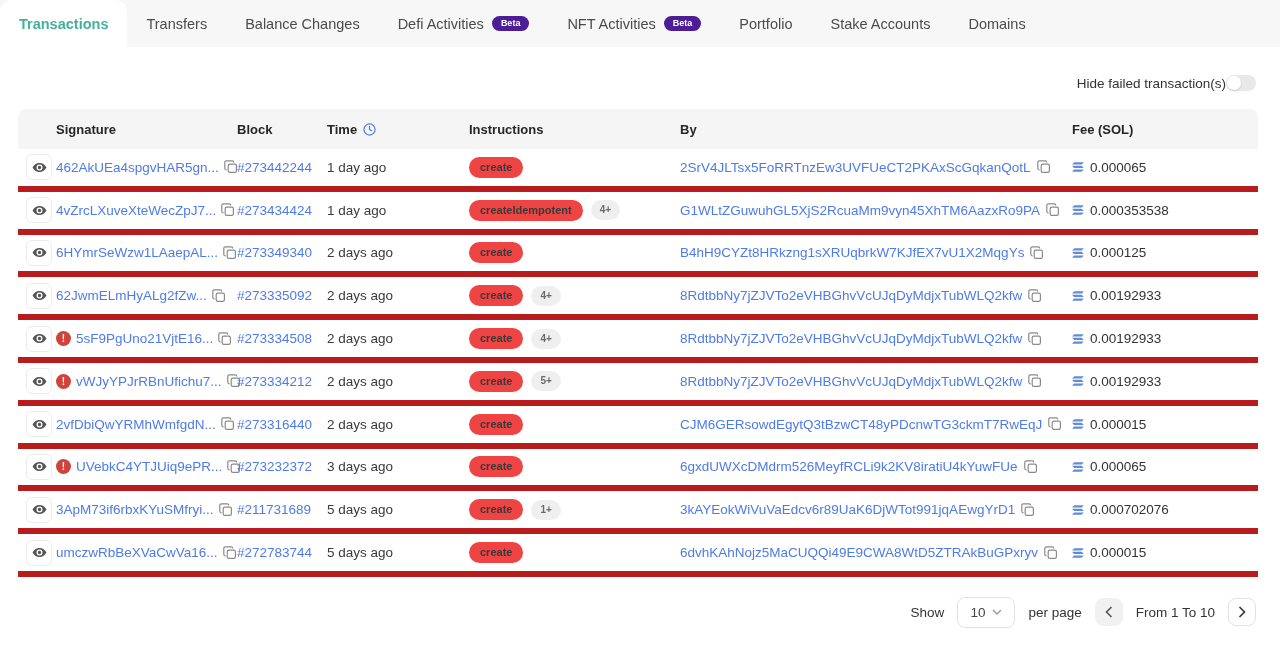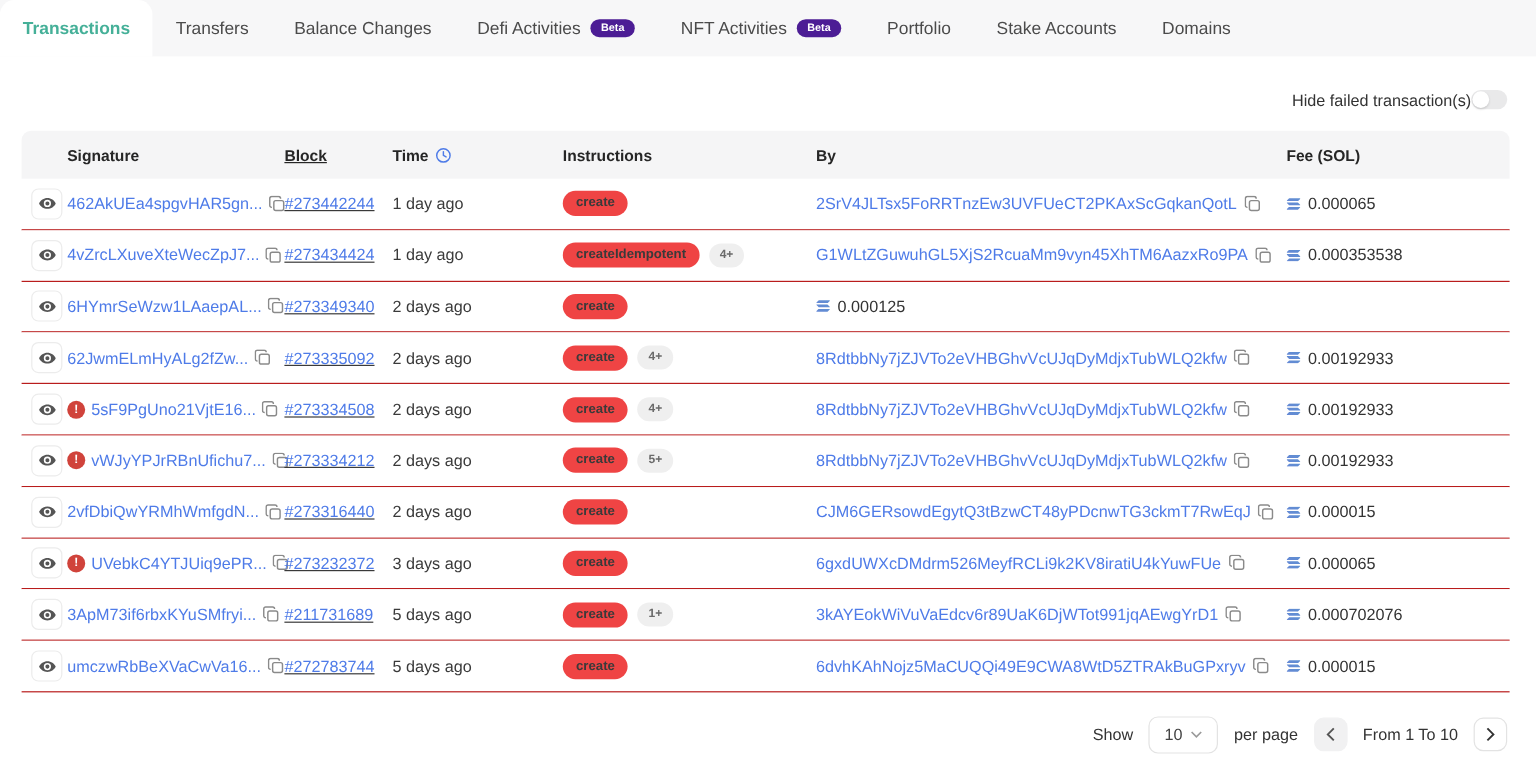--- a/index.html
+++ b/index.html
@@ -79,28 +79,28 @@
     border-radius: 8px 8px 0 0;
     font-weight: 700;
     font-size: 13px;
     color: #262626;
     padding-left: 8px;
   }
   .trow {
     display: flex;
     align-items: center;
     height: 42.8px;
-    border-bottom: 1px solid #b91c1c;
+    border-bottom: 6px solid #b91c1c;
     font-size: 13.5px;
     padding-left: 8px;
     background: #fff;
   }
   .c-eye   { width: 30px; }
   .c-sig   { width: 181px; display: flex; align-items: center; gap: 5px; }
-  .c-block { width: 90px; text-decoration: underline; }
+  .c-block { width: 90px; }
   .c-time  { width: 142px; display: flex; align-items: center; gap: 6px; }
   .c-instr { width: 211px; display: flex; align-items: center; gap: 8px; }
   .c-by    { width: 392px; display: flex; align-items: center; gap: 6px; }
   .c-fee   { flex: 1; display: flex; align-items: center; gap: 6px; }
   a.lnk {
     color: #4e7be8;
     text-decoration: none;
     white-space: nowrap;
   }
   .eye-btn {
@@ -375,20 +375,31 @@
               </svg>
             </span>
           </button>
         </div>
         <div class="c-block"><a class="lnk" href="#">#273349340</a></div>
         <div class="c-time">
           <span class="time-txt">2 days ago</span>
         </div>
         <div class="c-instr">
           <span class="badge">create</span>
+        </div>
+        <div class="c-by">
+          <a class="lnk" href="#">B4hH9CYZt8HRkzng1sXRUqbrkW7KJfEX7vU1X2MqgYs</a>
+          <button class="copy-btn">
+            <span>
+              <svg width="14" height="14" viewBox="0 0 14 14">
+                <rect x="4.2" y="4.2" width="8.2" height="8.2" rx="1.6" fill="none" stroke="currentColor" stroke-width="1.2"></rect>
+                <path d="M9.8 2.6V2.4A1.6 1.6 0 0 0 8.2.8H2.4A1.6 1.6 0 0 0 .8 2.4v5.8a1.6 1.6 0 0 0 1.6 1.6h.2" fill="none" stroke="currentColor" stroke-width="1.2"></path>
+              </svg>
+            </span>
+          </button>
         </div>
         <div class="c-fee">
           <span>
             <svg width="12" height="10" viewBox="0 0 24 20">
               <defs>
                 <linearGradient id="solg" x1="0" y1="20" x2="24" y2="0">
                   <stop offset="0" stop-color="#9945FF"></stop>
                   <stop offset="1" stop-color="#14F195"></stop>
                 </linearGradient>
               </defs>

